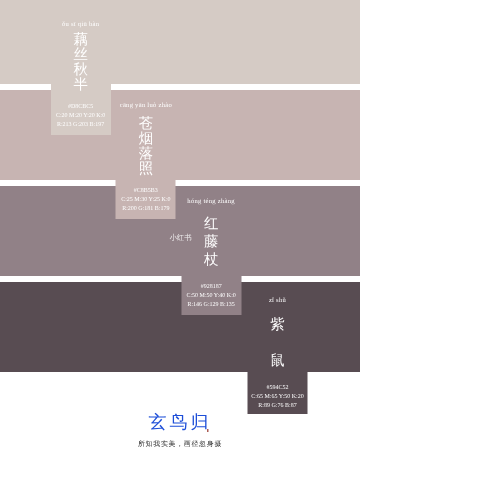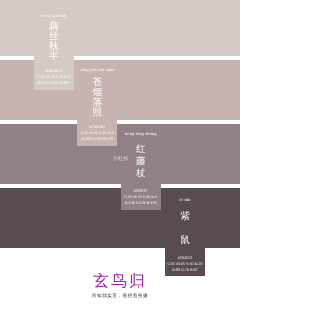--- a/index.html
+++ b/index.html
@@ -15,21 +15,21 @@
   .pinyin{transform:translateZ(0);position:absolute;left:0;width:100%;text-align:center;
           font-family:"Liberation Serif",serif;font-size:4.4px;letter-spacing:.18px;
           color:#ffffff;white-space:nowrap;}
   .cnname{transform:translateZ(0);position:absolute;left:0;width:100%;text-align:center;
           font-family:"Liberation Serif",serif;color:#ffffff;font-size:9.6px;}
   .cnname i{display:block;font-style:normal;}
   .info{transform:translateZ(0);position:absolute;left:0;width:100%;text-align:center;
         font-family:"Liberation Serif",serif;color:#ffffff;font-size:4px;line-height:6.2px;white-space:nowrap;}
 
   .footer{position:absolute;left:0;width:240px;text-align:center;}
-  .ftitle{transform:translateZ(0);font-family:"Liberation Serif",serif;font-size:16px;color:#a21caf;letter-spacing:2px;line-height:15px;}
+  .ftitle{transform:translateZ(0);font-family:"Liberation Serif",serif;font-size:12px;color:#1d4ed8;letter-spacing:2px;line-height:15px;}
   .fsub{transform:translateZ(0);font-family:"Liberation Serif",serif;font-size:4.6px;color:#2a2a2a;letter-spacing:.5px;line-height:6px;margin-top:4px;}
   .seal-dot{position:absolute;left:137.5px;top:285.5px;width:1.8px;height:2.2px;background:#9e4036;opacity:.85;}
   .wm{transform:translateZ(0);position:absolute;font-family:"Liberation Sans",sans-serif;font-size:5px;color:#ffffff;opacity:.85;white-space:nowrap;letter-spacing:-0.1px;}
 </style>
 </head>
 <body>
 
 <div class="stage">
 
   <div class="band" style="top:0;height:56px;background:#d5cbc5"></div>

